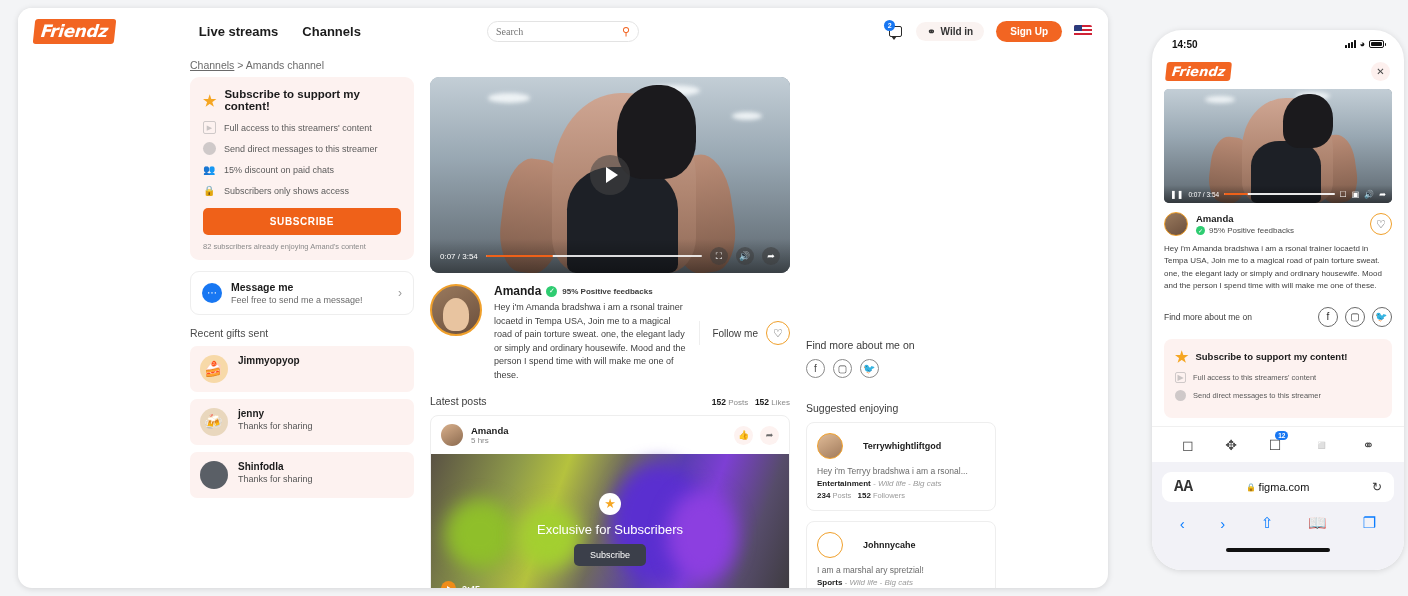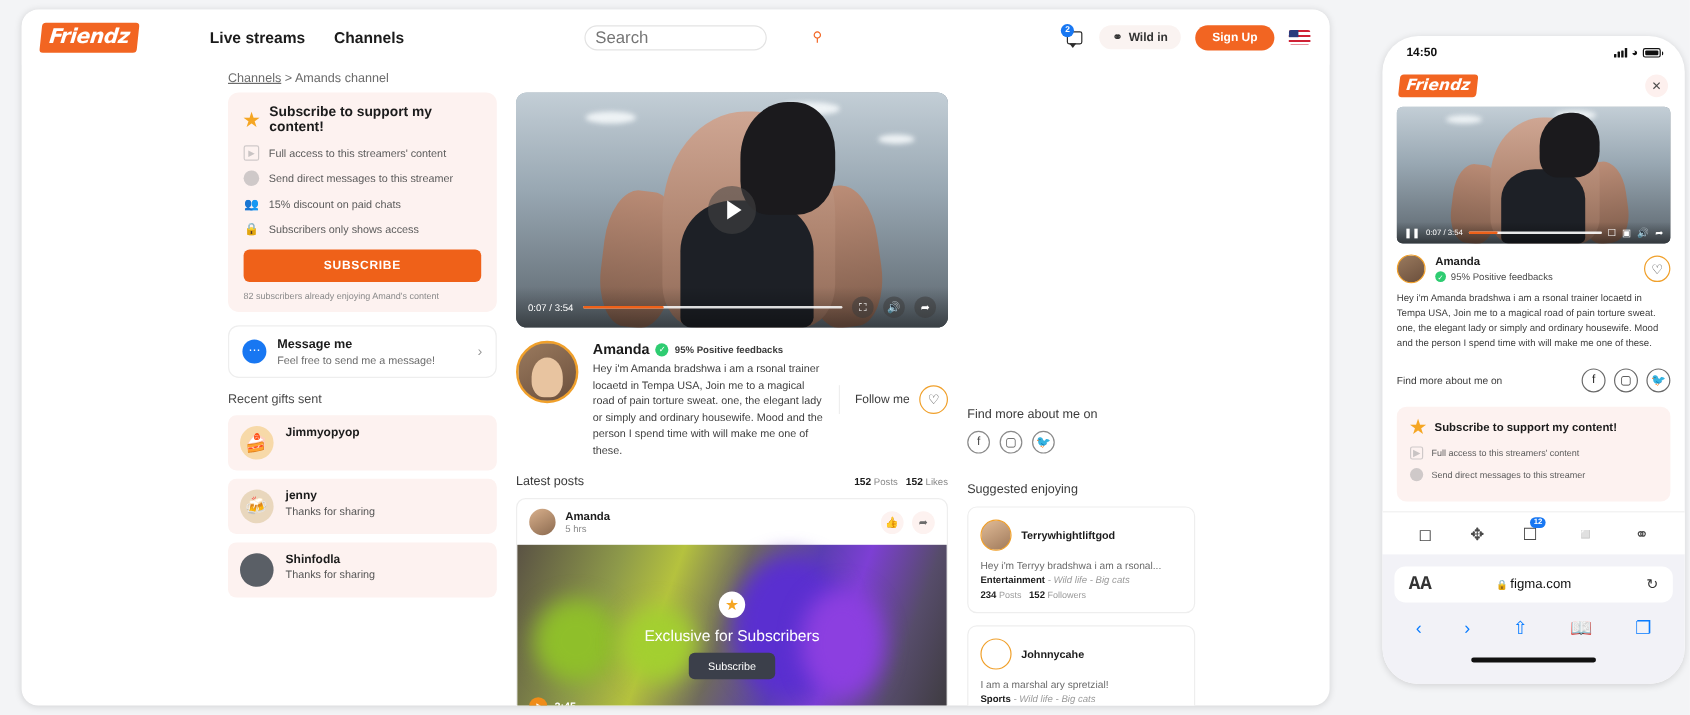--- a/index.html
+++ b/index.html
@@ -29,36 +29,36 @@
   .logo {
     font-family: "DejaVu Sans", sans-serif;
     font-weight: bold; font-style: italic;
     font-size: 17px; color: #ffffff;
     background: #f26522;
     padding: 2px 7px 3px 7px;
     border-radius: 3px;
     letter-spacing: -0.4px;
     transform: skewX(-6deg);
   }
-  .navlinks { display: flex; gap: 24px; margin-left: 60px; }
+  .navlinks { display: flex; gap: 24px; margin-left: 84px; }
   .navlinks a {
     font-size: 13px; font-weight: bold; color: #1b1b1b;
     text-decoration: none;
   }
   .search-wrap {
     position: absolute; left: 50%; transform: translateX(-50%);
     width: 152px; height: 21px;
     border: 1px solid #e3e3e3; border-radius: 11px;
     display: flex; align-items: center; padding: 0 8px;
     background: #fff;
   }
   .search-wrap input {
     border: none; outline: none; flex: 1;
-    font-size: 14px; color: #9a9a9a;
-    font-family: Liberation Sans, sans-serif;
+    font-size: 10px; color: #9a9a9a;
+    font-family: Liberation Serif, serif;
     background: transparent;
   }
   .search-ico { color: #f26522; font-size: 11px; line-height: 1; }
   .topright {
     margin-left: auto; display: flex; align-items: center; gap: 12px;
   }
   .msg-ico { position: relative; width: 18px; height: 16px; }
   .msg-ico .bubble {
     position: absolute; left: 3px; top: 3px;
     width: 13px; height: 11px; border: 1.4px solid #2b2b2b;
@@ -369,21 +369,21 @@
     width: 19px; height: 19px; border-radius: 50%;
     border: 1.2px solid #8a8a8a; color: #4a4a4a;
     display: flex; align-items: center; justify-content: center;
     font-size: 10px;
   }
   .sug-h { font-size: 10.5px; color: #3b3b3b; margin: 24px 0 8px 0; }
   .sug {
     border: 1px solid #eee; border-radius: 8px;
     padding: 10px; margin-bottom: 10px; background: #fff;
   }
-  .sug-top { display: flex; align-items: center; gap: 8px; margin-bottom: 7px; }
+  .sug-top { display: flex; align-items: center; gap: 20px; margin-bottom: 7px; }
   .sug-av {
     width: 26px; height: 26px; border-radius: 50%;
     border: 1.6px solid #f0a02b;
     background: linear-gradient(150deg,#e0bb97,#a07a5b);
   }
   .sug-av.empty { background: #fff; }
   .sug-n { font-size: 9px; font-weight: bold; color: #1b1b1b; }
   .sug-d { font-size: 8.5px; color: #6b6b6b; margin-bottom: 3px; }
   .sug-tags { font-size: 8px; margin-bottom: 3px; }
   .sug-tags b { color: #1b1b1b; }

